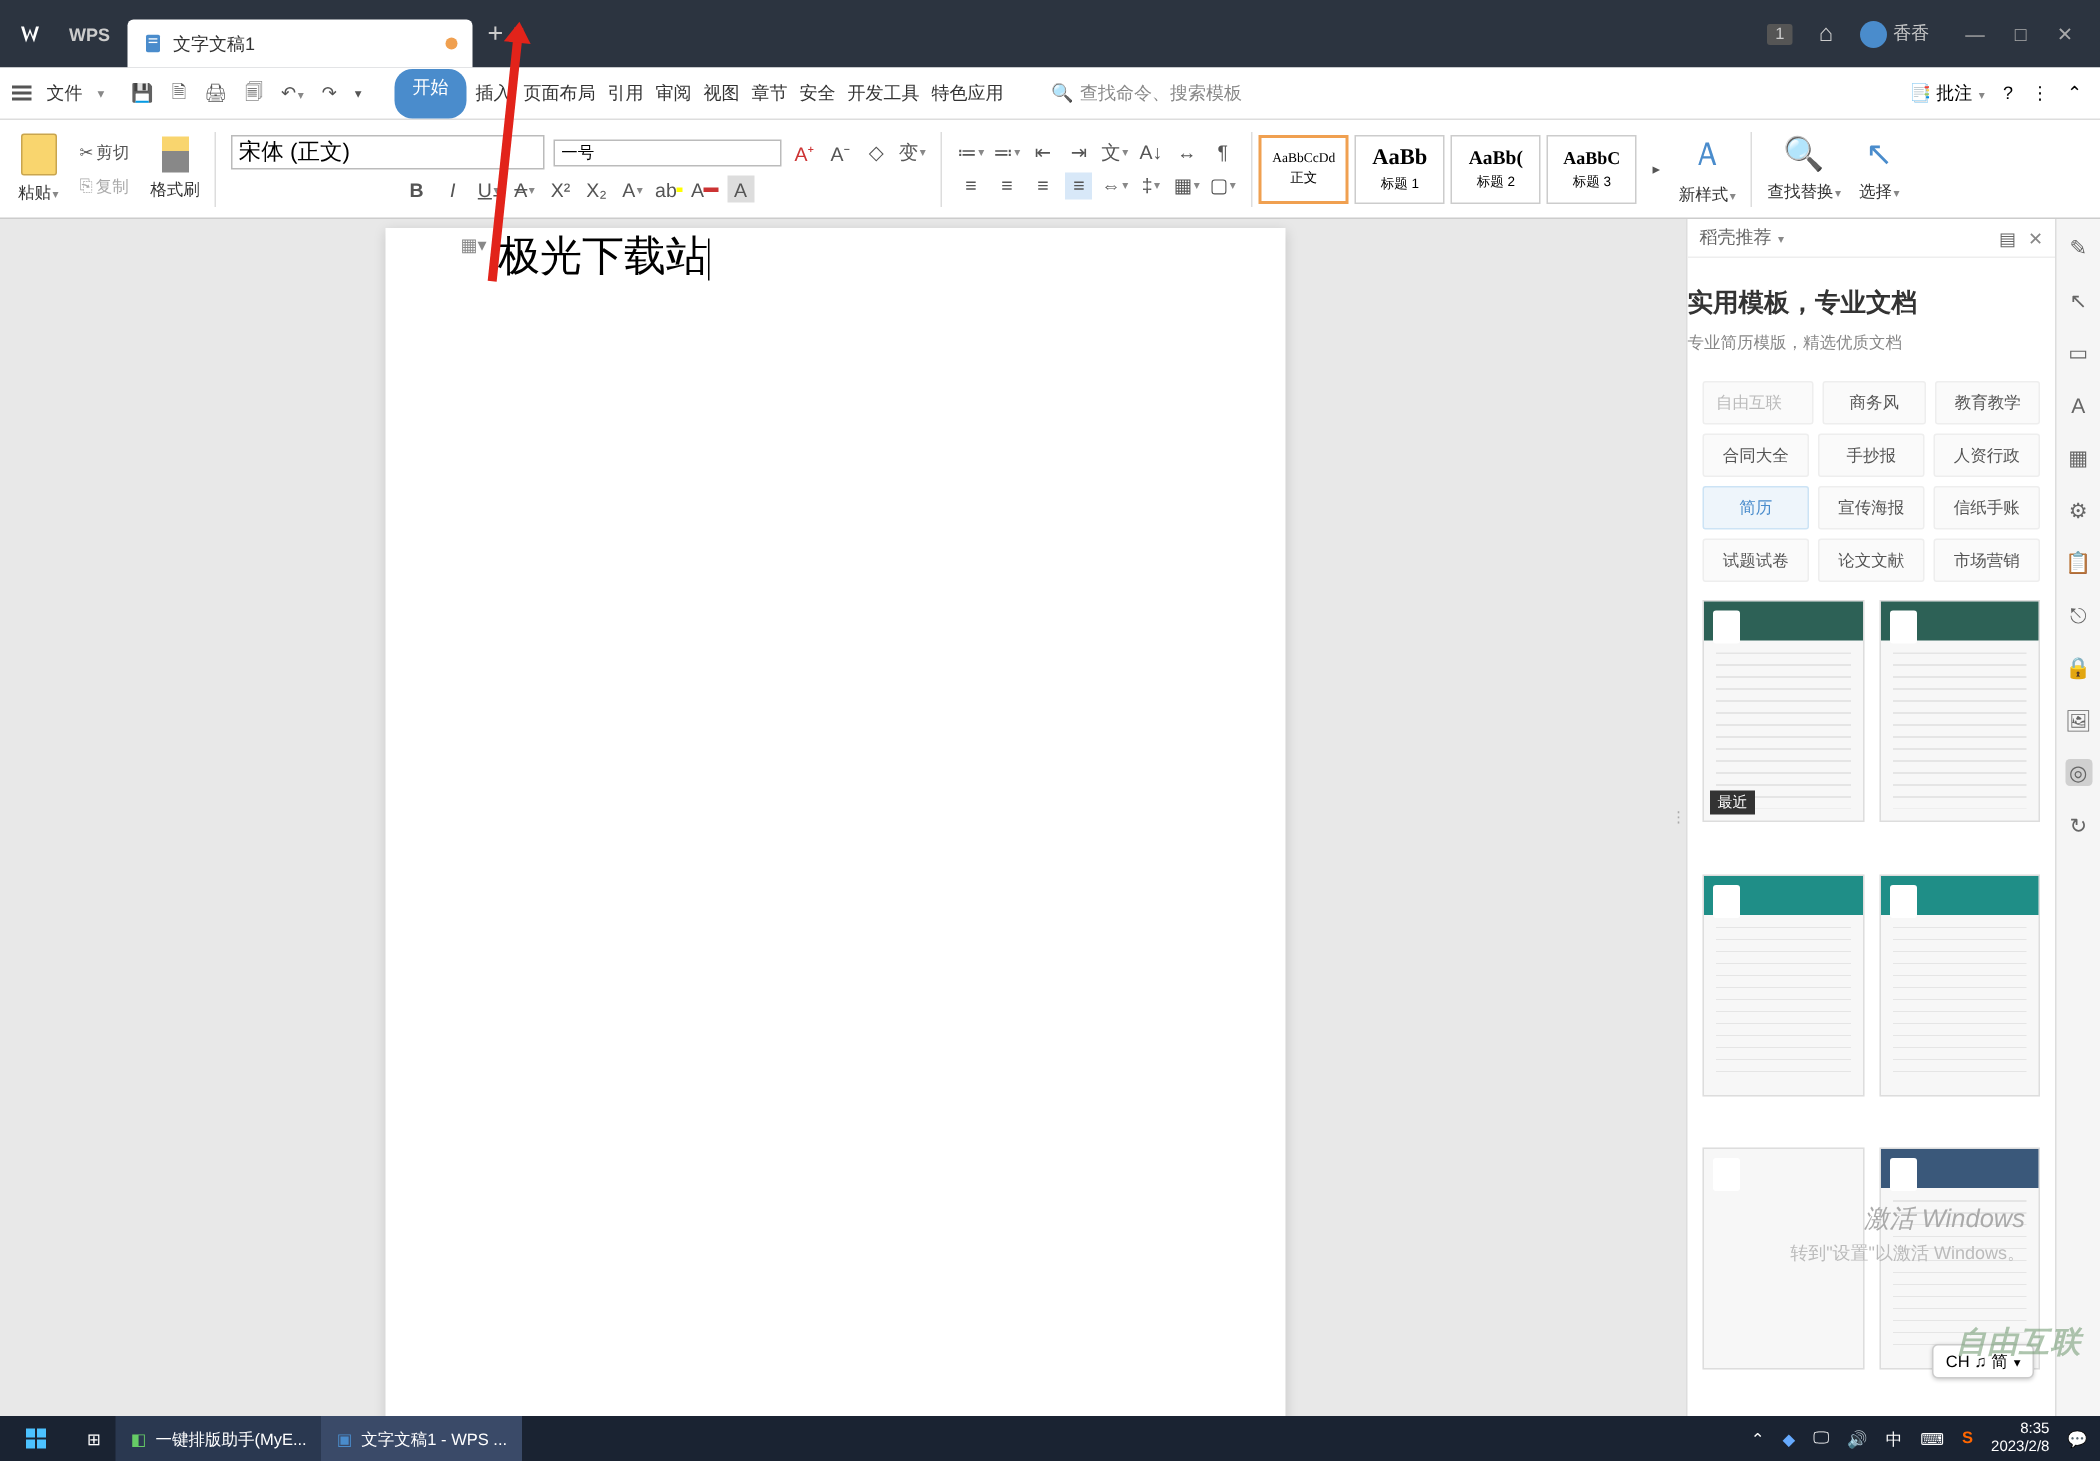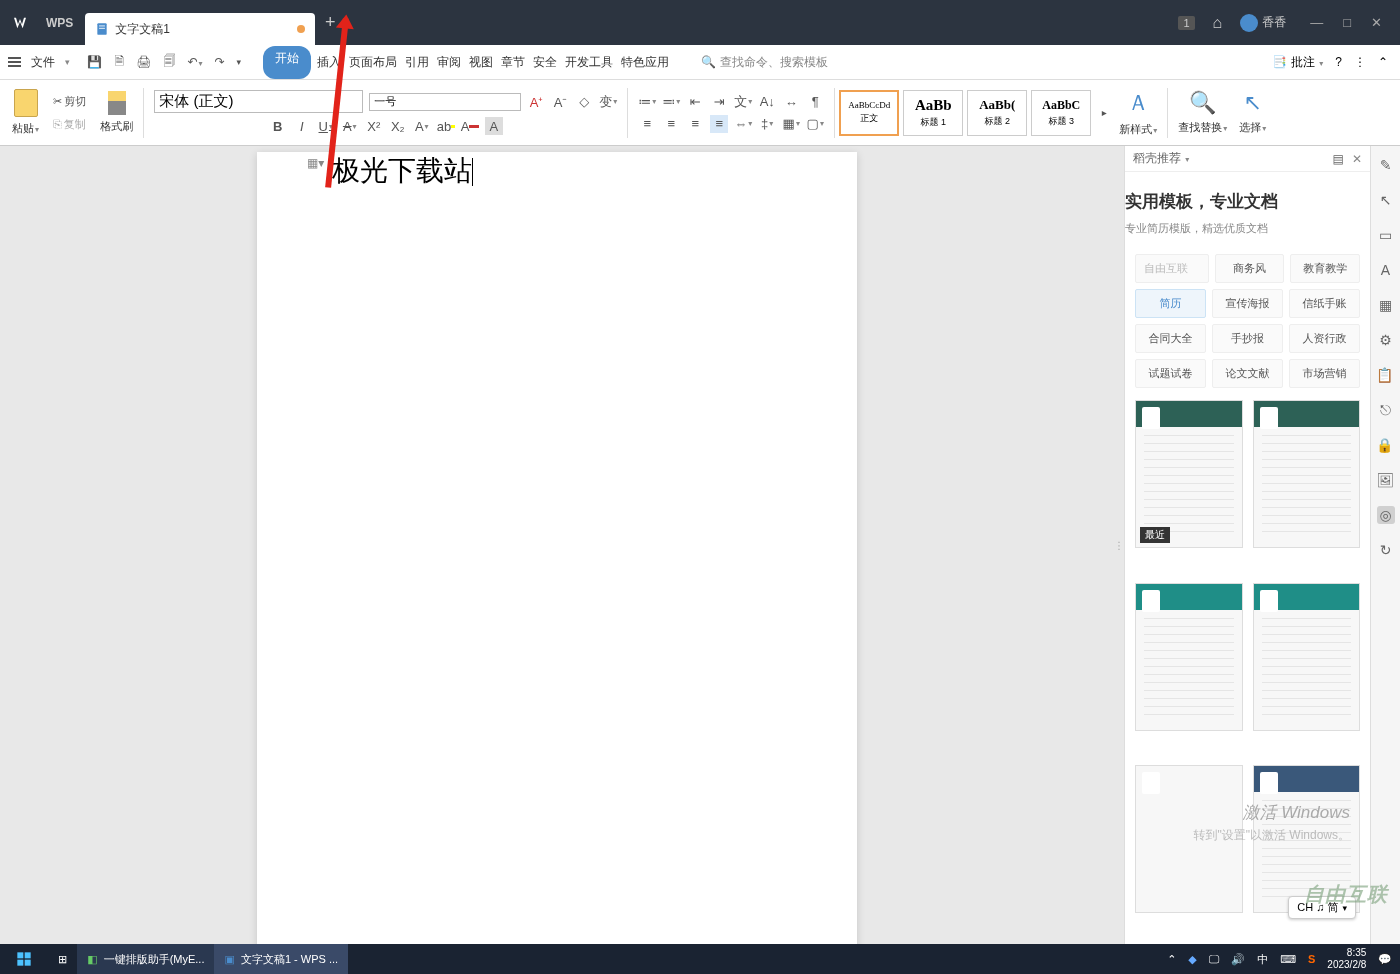--- a/index.html
+++ b/index.html
@@ -307,28 +307,28 @@
       <h3>实用模板，专业文档</h3>
       <p>专业简历模版，精选优质文档</p>
     </div>
     <div class="sp-filter">
       <div class="sp-filter-row">
         <span class="sp-chip search">自由互联</span>
         <span class="sp-chip">商务风</span>
         <span class="sp-chip">教育教学</span>
       </div>
       <div class="sp-filter-row">
+        <span class="sp-chip">合同大全</span>
+        <span class="sp-chip">手抄报</span>
+        <span class="sp-chip">人资行政</span>
+      </div>
+      <div class="sp-filter-row">
         <span class="sp-chip active">简历</span>
         <span class="sp-chip">宣传海报</span>
         <span class="sp-chip">信纸手账</span>
-      </div>
-      <div class="sp-filter-row">
-        <span class="sp-chip">合同大全</span>
-        <span class="sp-chip">手抄报</span>
-        <span class="sp-chip">人资行政</span>
       </div>
       <div class="sp-filter-row">
         <span class="sp-chip">试题试卷</span>
         <span class="sp-chip">论文文献</span>
         <span class="sp-chip">市场营销</span>
       </div>
     </div>
     <div class="sp-gallery">
       <div class="tpl">
           <div class="band"></div>

